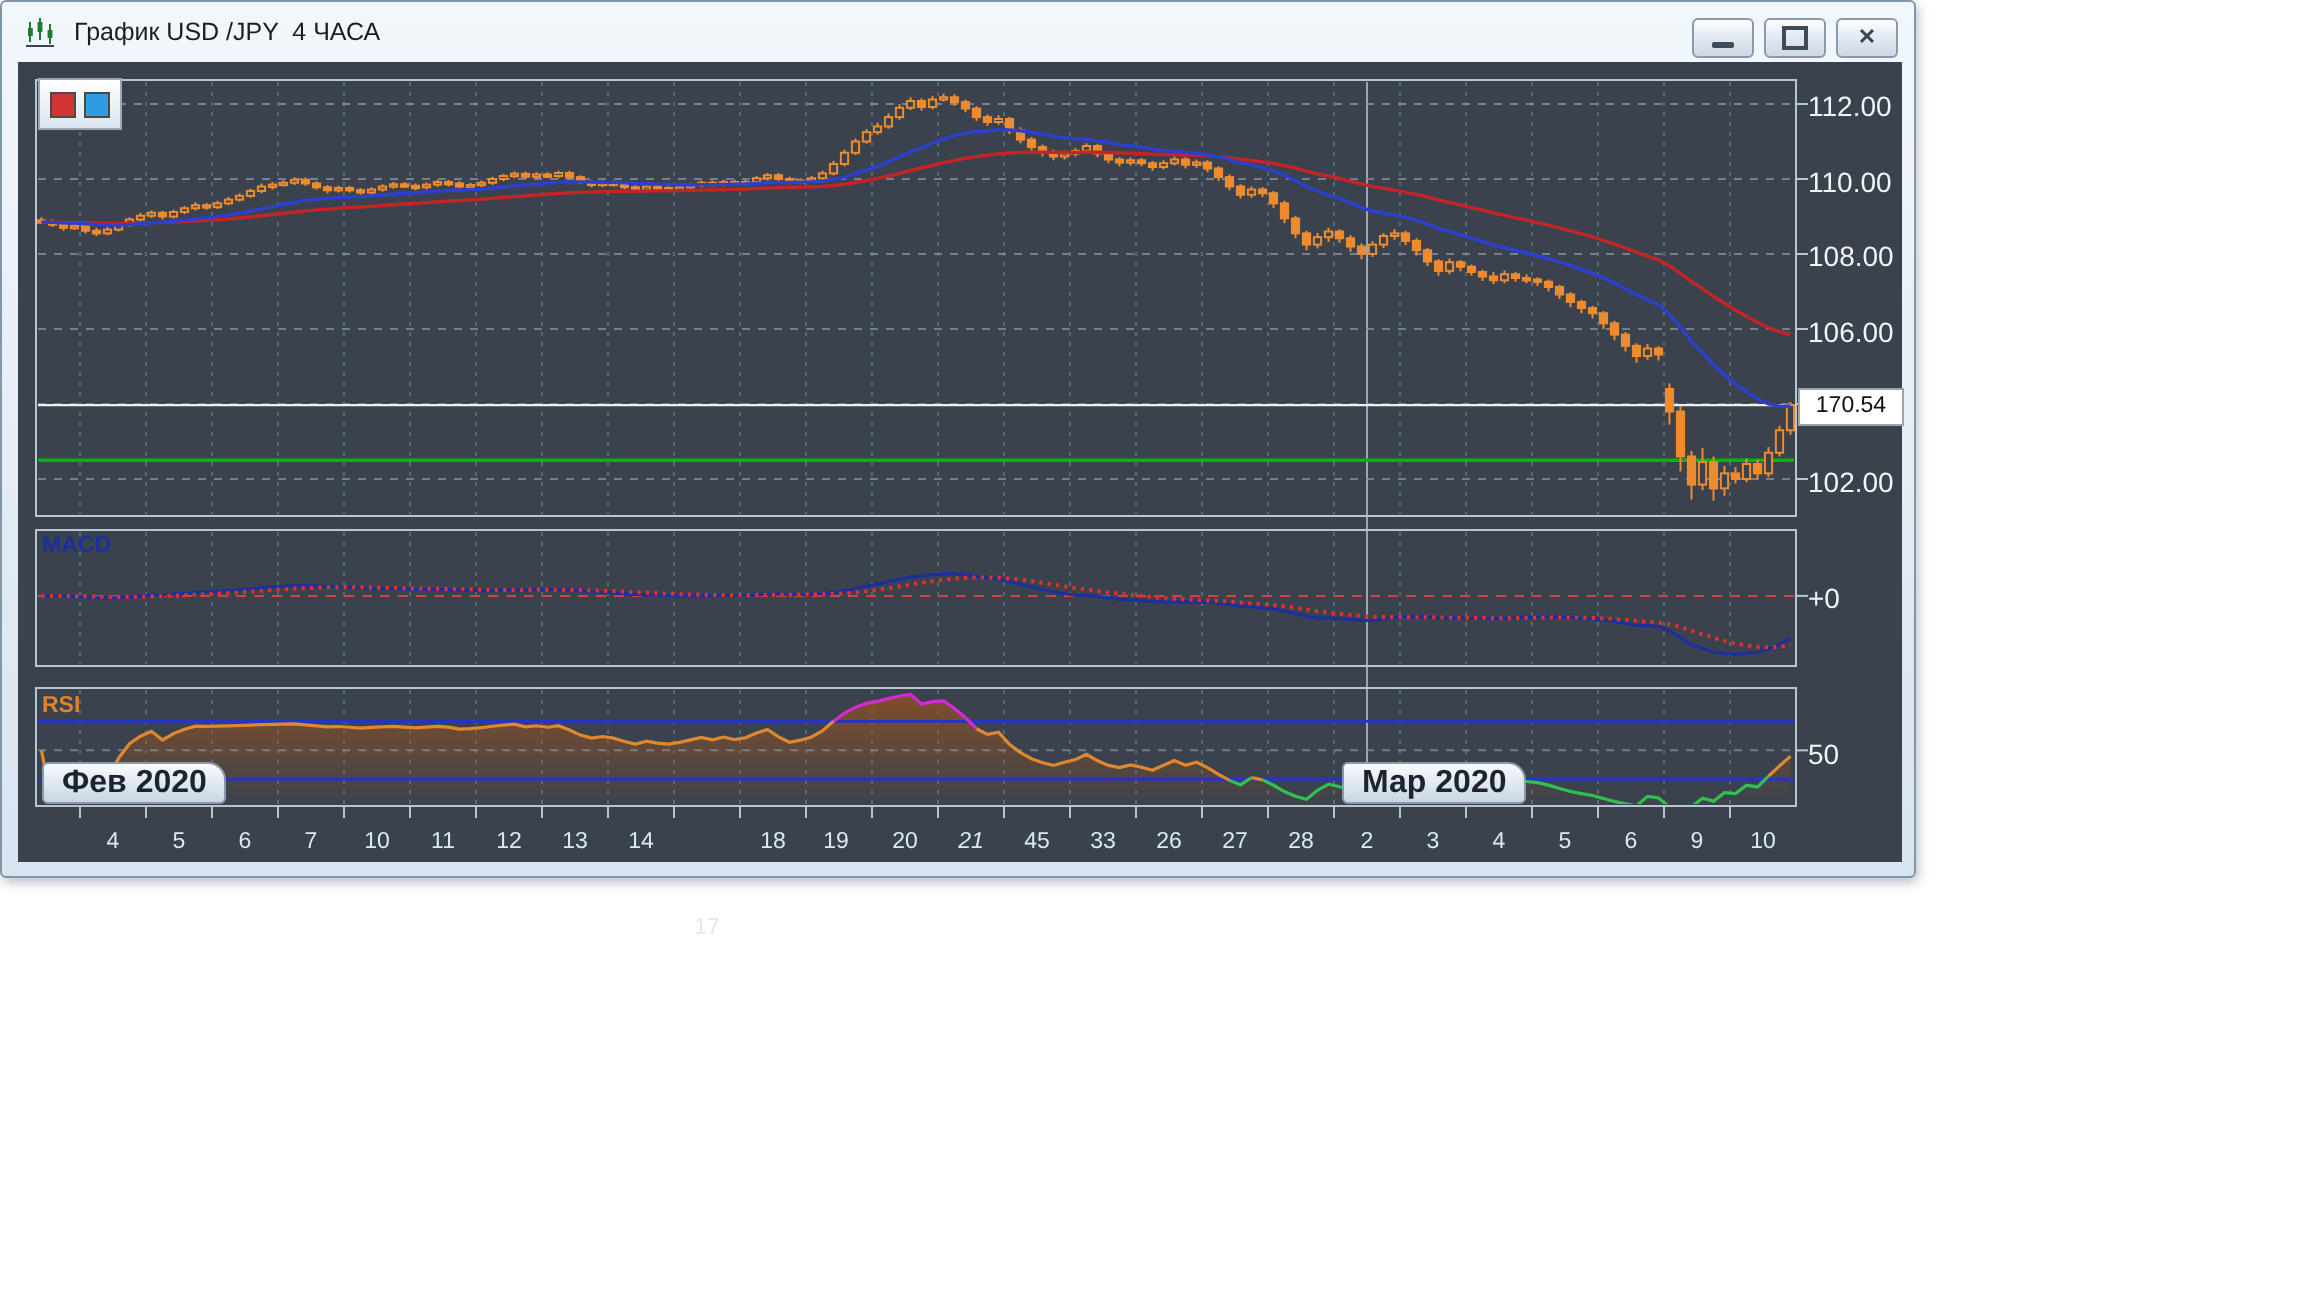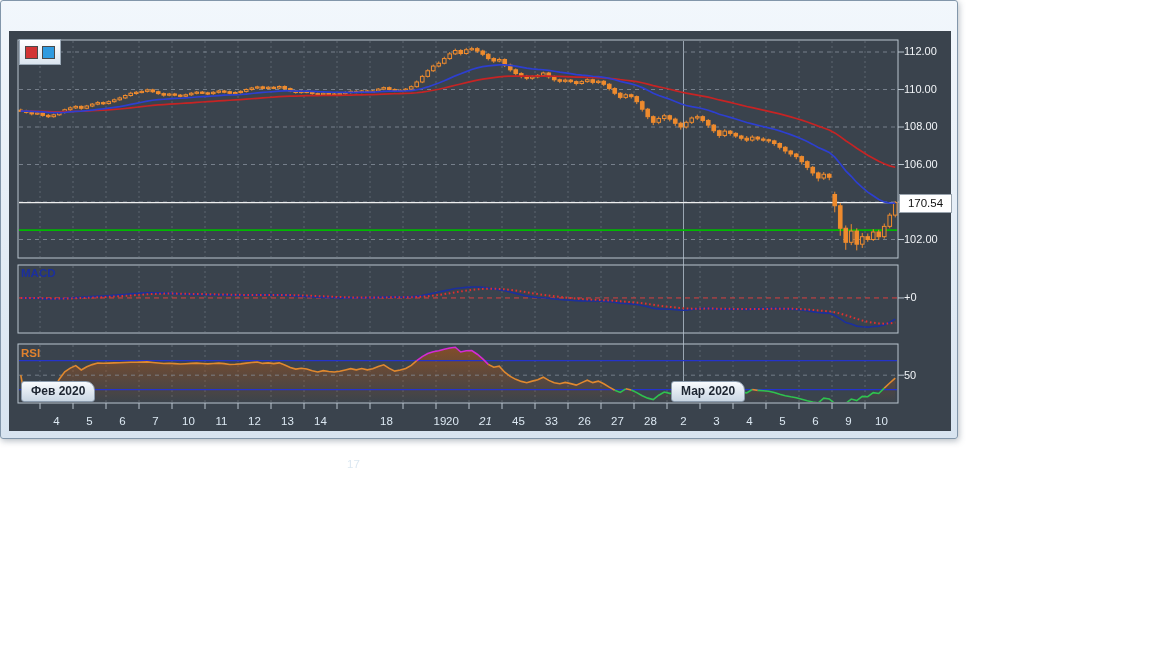--- a/index.html
+++ b/index.html
@@ -31,34 +31,57 @@
   .sq-blue{background:#2f9be0;}
   .legend-text{position:absolute;left:49px;top:13px;font-size:11px;white-space:nowrap;z-index:2;}
   .ema-blue{color:#2330c8;}
   .ema-red{color:#d02020;margin-left:3px;}
 
   .macd-label{position:absolute;left:12px;top:236px;font-size:11.5px;font-weight:bold;color:#1b2f9e;z-index:2;}
   .rsi-label{position:absolute;left:12px;top:316px;font-size:11.5px;font-weight:bold;color:#e0822e;z-index:2;}
 
   .month-tag{position:absolute;top:350px;height:19px;line-height:19px;padding:0 9px;z-index:3;
     background:linear-gradient(#f9fbfe,#c9d6e3);border:1px solid #8a9aac;
-    border-radius:3px 9px 3px 3px;color:#1c2430;font-size:12px;font-weight:bold;}
+    border-radius:3px 9px 3px 3px;color:#1c2430;font-size:16px;font-weight:bold;}
   #tag-feb{left:12px;}
   #tag-mar{left:662px;}
 
-  .y-label{position:absolute;left:895px;color:#f2f5f8;font-size:11px;z-index:2;}
+  .y-label{position:absolute;left:895px;color:#f2f5f8;font-size:14px;z-index:2;}
   .day-label{position:absolute;top:384px;transform:translateX(-50%);color:#dce8f2;font-size:11.5px;z-index:2;}
   .price-tag{position:absolute;left:890px;top:163px;width:51px;height:17px;z-index:4;
     background:#ffffff;border:1px solid #9aa4ae;color:#101010;font-size:11.5px;
     text-align:center;line-height:17px;}
 </style>
 </head>
 <body>
 
 <div class="window">
+  <div class="titlebar">
+    <svg class="title-icon" viewBox="0 0 20 20">
+      <line x1="3" y1="17" x2="17" y2="17" stroke="#3a4450" stroke-width="1"></line>
+      <line x1="5" y1="5" x2="5" y2="15" stroke="#1f7a2d" stroke-width="1"></line>
+      <rect x="4" y="8" width="2.4" height="4" fill="#1f7a2d"></rect>
+      <line x1="10" y1="3" x2="10" y2="14" stroke="#1f7a2d" stroke-width="1"></line>
+      <rect x="8.8" y="5" width="2.4" height="5" fill="#1f7a2d"></rect>
+      <line x1="15" y1="6" x2="15" y2="16" stroke="#1f7a2d" stroke-width="1"></line>
+      <rect x="13.8" y="9" width="2.4" height="4" fill="#1f7a2d"></rect>
+    </svg>
+    <span class="title-text">График USD /JPY  4 ЧАСА</span>
+    <div class="win-controls">
+      <div class="win-btn" title="">
+          <div class="glyph-min"></div>
+        </div>
+      <div class="win-btn">
+          <div class="glyph-restore"></div>
+        </div>
+      <div class="win-btn">
+          <span class="glyph-close">✕</span>
+        </div>
+    </div>
+  </div>
 
   <div class="client" id="client">
     <svg id="chart-svg" width="942" height="400" viewBox="8 31 942 400">
         <defs>
           <clipPath id="cMain">
             <rect x="17" y="41" width="880" height="216"></rect>
           </clipPath>
           <clipPath id="cMacd">
             <rect x="17" y="266" width="880" height="66"></rect>
           </clipPath>
@@ -570,21 +593,21 @@
       <div class="day-label" style="left: 80.5px; top: 384px;">5</div>
       <div class="day-label" style="left: 113.5px; top: 384px;">6</div>
       <div class="day-label" style="left: 146.5px; top: 384px;">7</div>
       <div class="day-label" style="left: 179.5px; top: 384px;">10</div>
       <div class="day-label" style="left: 212.5px; top: 384px;">11</div>
       <div class="day-label" style="left: 245.5px; top: 384px;">12</div>
       <div class="day-label" style="left: 278.5px; top: 384px;">13</div>
       <div class="day-label" style="left: 311.5px; top: 384px;">14</div>
       <div class="day-label" style="left: 344.5px; top: 384px; margin-top: 43px;">17</div>
       <div class="day-label" style="left: 377.5px; top: 384px;">18</div>
-      <div class="day-label" style="left: 431px; top: 384px; text-align: center;">19</div>
+      <div class="day-label" style="left: 409px; top: 384px; text-align: center;">19</div>
       <div class="day-label" style="left: 443.5px; top: 384px;">20</div>
       <div class="day-label" style="left: 476.5px; top: 384px; font-style: italic;">21</div>
       <div class="day-label" style="left: 509.5px; top: 384px;">45</div>
       <div class="day-label" style="left: 542.5px; top: 384px;">33</div>
       <div class="day-label" style="left: 575.5px; top: 384px;">26</div>
       <div class="day-label" style="left: 608.5px; top: 384px;">27</div>
       <div class="day-label" style="left: 641.5px; top: 384px;">28</div>
       <div class="day-label" style="left: 674.5px; top: 384px;">2</div>
       <div class="day-label" style="left: 707.5px; top: 384px;">3</div>
       <div class="day-label" style="left: 740.5px; top: 384px;">4</div>

